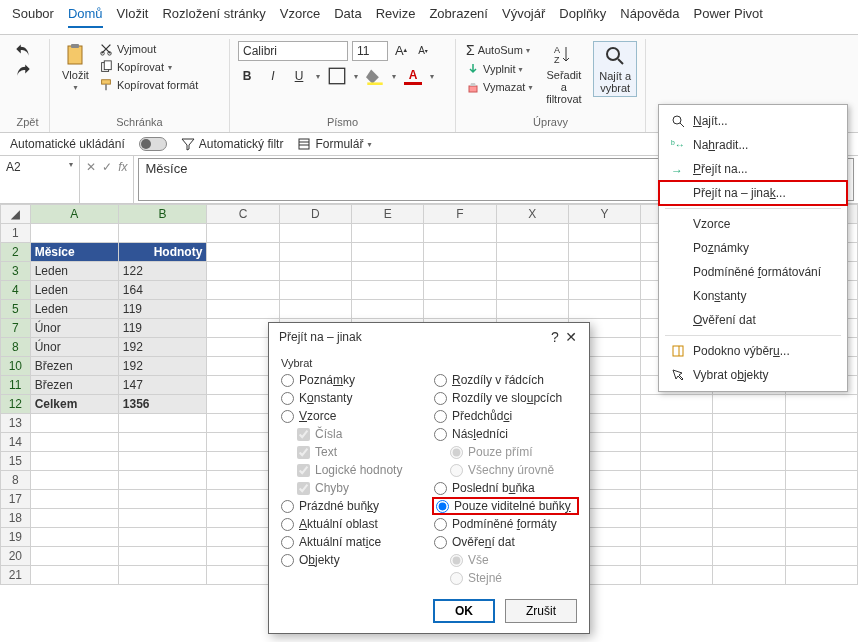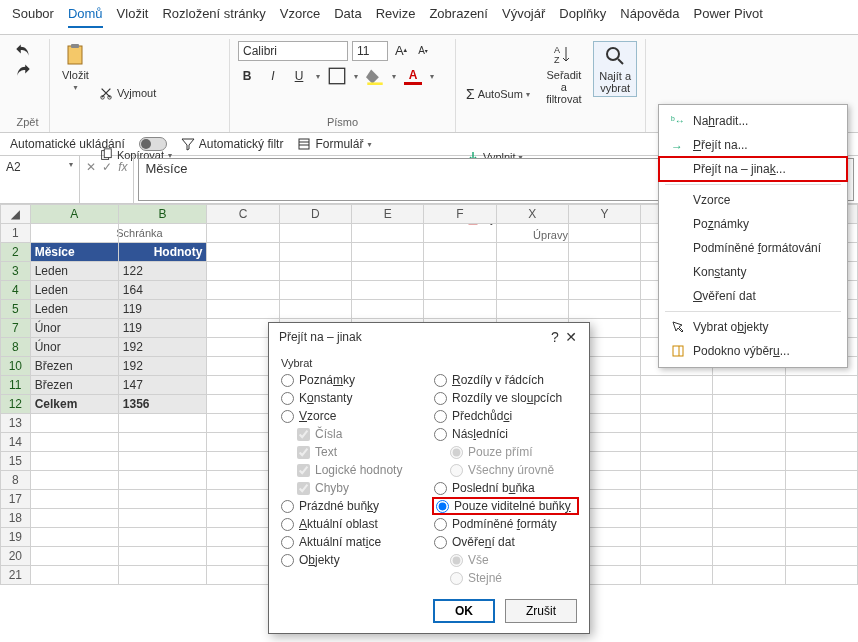--- a/index.html
+++ b/index.html
@@ -10,21 +10,21 @@
 .menubar span { cursor: pointer; }
 .menubar .active { color: #0f6cbd; border-bottom: 2px solid #0f6cbd; padding-bottom: 5px; }
 
 
 .ribbon { display: flex; border-bottom: 1px solid #ccc; padding: 4px 6px 0; background: #fafafa; height: 98px; }
 .ribbon-group { display: flex; flex-direction: column; justify-content: space-between; border-right: 1px solid #ddd; padding: 2px 8px; }
 .ribbon-group-label { text-align: center; font-size: 11px; color: #666; padding: 2px 0; }
 .ribbon-body { display: flex; align-items: flex-start; gap: 4px; flex: 1; }
 .big-btn { display: flex; flex-direction: column; align-items: center; gap: 2px; padding: 2px 4px; font-size: 11px; cursor: pointer; }
 .big-btn svg { width: 24px; height: 24px; }
-.small-row { display: flex; align-items: center; gap: 4px; font-size: 11px; padding: 1px 2px; cursor: pointer; white-space: nowrap; margin-top: 44px; }
+.small-row { display: flex; align-items: center; gap: 4px; font-size: 11px; padding: 1px 2px; cursor: pointer; white-space: nowrap; }
 .small-row svg { width: 14px; height: 14px; }
 .col { display: flex; flex-direction: column; gap: 2px; }
 .font-name { border: 1px solid #aaa; padding: 2px 20px 2px 4px; font-size: 12px; width: 110px; background: #fff; }
 .font-size { border: 1px solid #aaa; padding: 2px 12px 2px 4px; font-size: 12px; width: 36px; background: #fff; }
 .btn-row { display: flex; gap: 4px; }
 .fmt-btn { width: 18px; height: 18px; display: inline-flex; align-items: center; justify-content: center; font-size: 12px; cursor: pointer; }
 .dropdown-btn { display: inline-flex; align-items: center; font-size: 11px; gap: 3px; cursor: pointer; }
 .dropdown-btn::after { content: "▾"; font-size: 8px; color: #666; }
 
 
@@ -544,20 +544,27 @@
           <td></td>
           <td></td>
           <td></td>
         </tr>
       </tbody>
     </table>
 </div>
 
 <div class="context-menu">
   <div class="menu-item">
+      <svg viewBox="0 0 14 14">
+        <circle cx="6" cy="6" r="4" fill="none" stroke="#333"></circle>
+        <path d="M9 9l4 4" stroke="#333"></path>
+      </svg>
+      <span><span class="u">N</span>ajít...</span>
+    </div>
+  <div class="menu-item">
       <span class="ico" style="color:#2a7;font-size:10px">ᵇ↔</span>
       <span>Na<span class="u">h</span>radit...</span>
     </div>
   <div class="menu-item">
       <span class="ico" style="color:#2a7">→</span>
       <span><span class="u">P</span>řejít na...</span>
     </div>
   <div class="menu-item menu-highlight">
       <span class="ico"></span>
       <span>Přejít na – jina<span class="u">k</span>...</span>
@@ -577,32 +584,32 @@
     </div>
   <div class="menu-item">
       <span class="ico"></span>
       <span>Kon<span class="u">s</span>tanty</span>
     </div>
   <div class="menu-item">
       <span class="ico"></span>
       <span><span class="u">O</span>věření dat</span>
     </div>
   <div class="menu-sep"></div>
-  <div class="menu-item">
-      <svg viewBox="0 0 14 14">
-        <path d="M2 2l3 9 2-3 4 4 1-1-4-4 3-2z" fill="none" stroke="#333"></path>
-      </svg>
-      <span>Vybrat o<span class="u">b</span>jekty</span>
-    </div>
   <div class="menu-item">
       <svg viewBox="0 0 14 14">
         <rect x="2" y="2" width="10" height="10" fill="none" stroke="#c80"></rect>
         <line x1="8" y1="2" x2="8" y2="12" stroke="#c80"></line>
       </svg>
       <span>Podokno výběr<span class="u">u</span>...</span>
+    </div>
+  <div class="menu-item">
+      <svg viewBox="0 0 14 14">
+        <path d="M2 2l3 9 2-3 4 4 1-1-4-4 3-2z" fill="none" stroke="#333"></path>
+      </svg>
+      <span>Vybrat o<span class="u">b</span>jekty</span>
     </div>
 </div>
 
 <div class="dialog">
   <div class="dialog-title">
     <span>Přejít na – jinak</span>
     <span class="spacer"></span>
     <span class="ctl">?</span>
     <span class="ctl">✕</span>
   </div>

